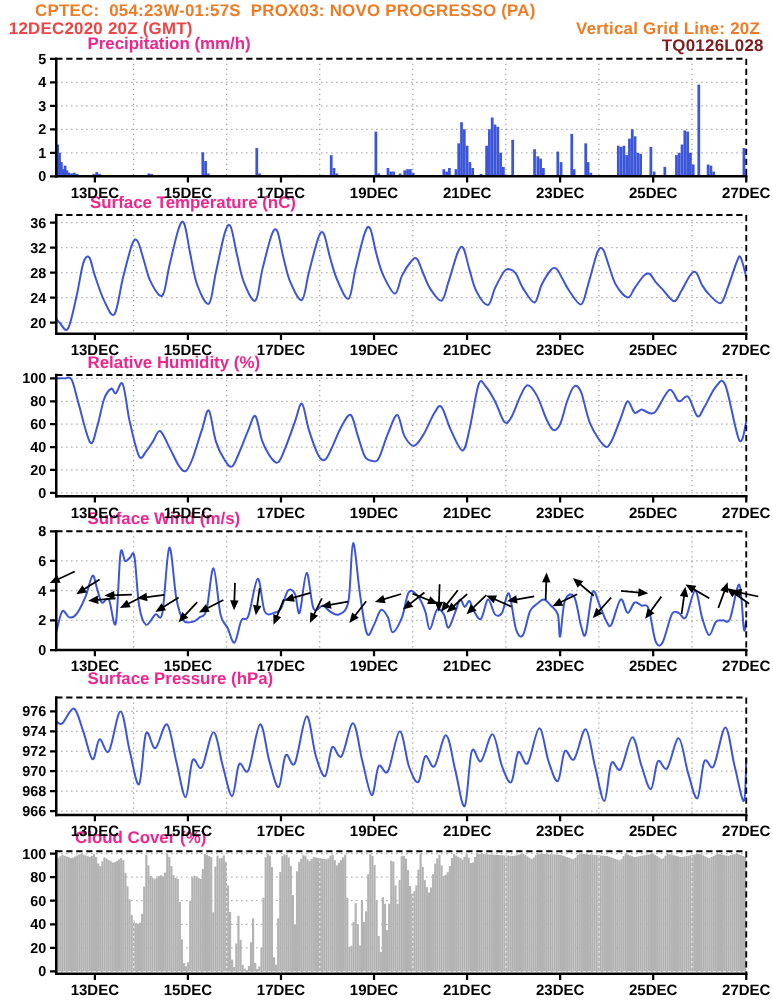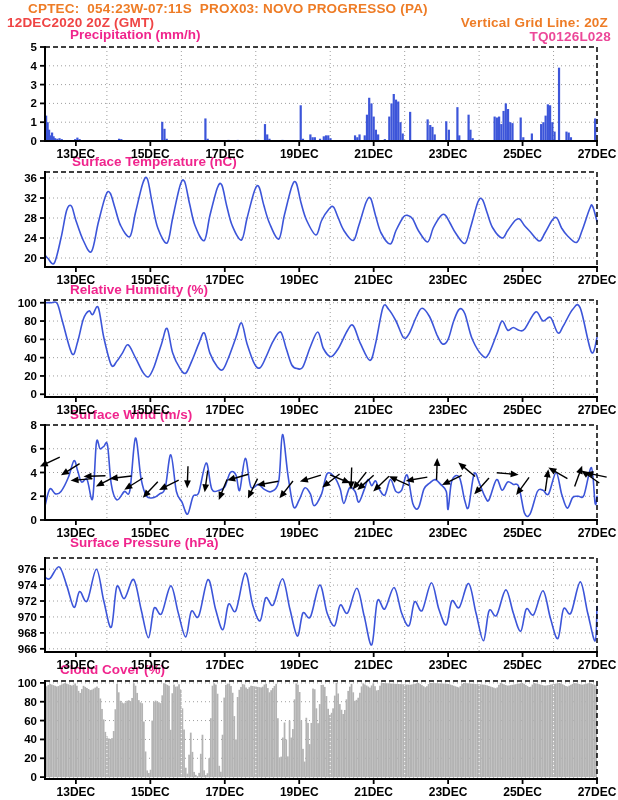--- a/index.html
+++ b/index.html
@@ -18,24 +18,24 @@
   .t3{left:70px;top:407px;}
   .t4{left:70px;top:535px;text-align:center;}
   .sub4{left:300px;top:535px;}
   .t5{left:60px;top:662px;}
   svg.chart{position:absolute;left:0;}
 </style>
 </head>
 <body>
 
 <div class="page">
-  <div class="hline l1" style="color: rgb(238, 124, 38);">CPTEC:  054:23W-07:11S  PROX03: NOVO PROGRESSO (PA)</div>
+  <div class="hline l1" style="color: rgb(238, 124, 38);">CPTEC:  054:23W-01:57S  PROX03: NOVO PROGRESSO (PA)</div>
   <div class="hline l2" style="color: #ef4444;">12DEC2020 20Z (GMT)</div>
   <div class="hline l2r" style="color: rgb(238, 124, 38);">Vertical Grid Line: 20Z</div>
-  <div class="hline l3r" style="color: #ec4899;">TQ0126L028</div>
+  <div class="hline l3r" style="color: #7f1d1d;">TQ0126L028</div>
 
   <div class="ptitle t0" style="color: rgb(240, 37, 141);">Precipitation (mm/h)</div>
   <div class="ptitle t1" style="color: rgb(240, 37, 141);">Surface Temperature (nC)</div>
   <div class="ptitle t2" style="color: rgb(240, 37, 141);">Relative Humidity (%)</div>
   <div class="ptitle t3" style="color: rgb(240, 37, 141);">Surface Wind (m/s)</div>
   <div class="ptitle t4" style="color: rgb(240, 37, 141);">Surface Pressure (hPa)</div>
   <div class="ptitle t5" style="color: rgb(240, 37, 141);">Cloud Cover (%)</div>
 
   <svg class="chart" id="c0" width="618" height="126" viewBox="0 0 618 126" style="top: 41px;">
       <g>

